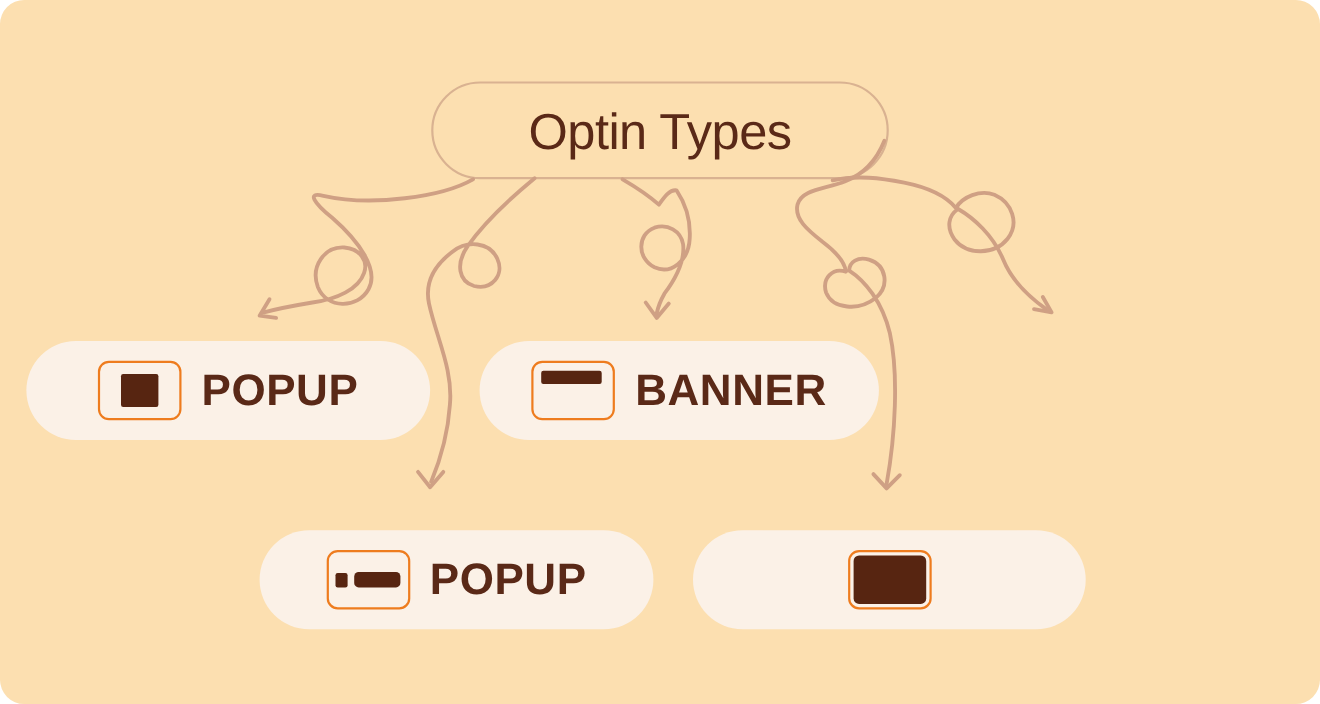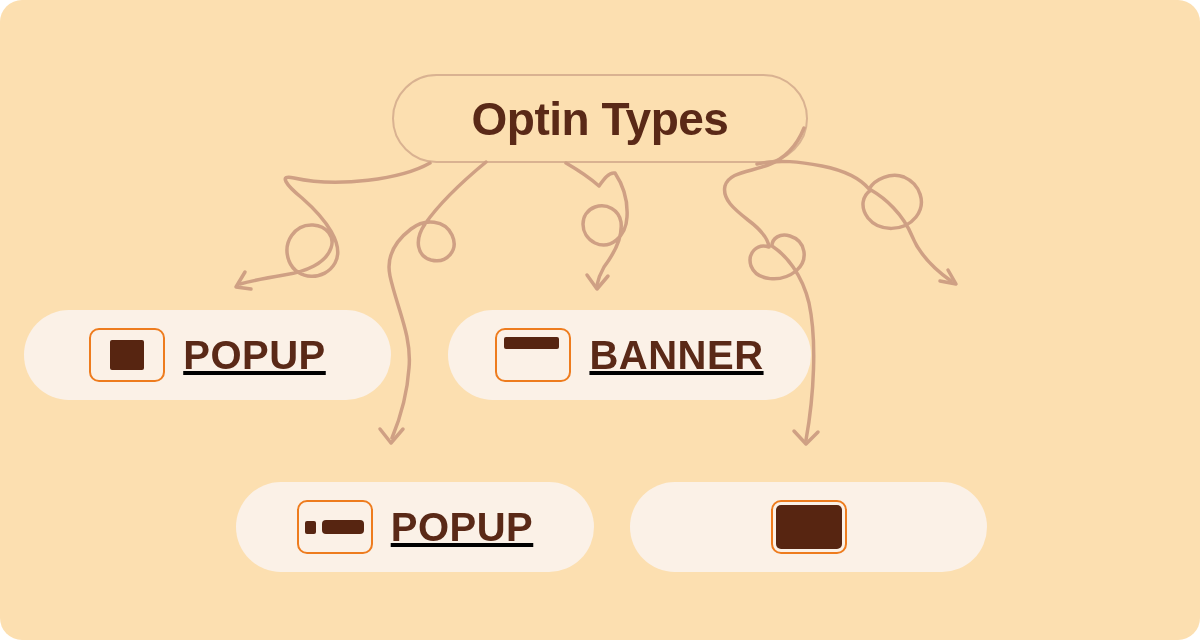--- a/index.html
+++ b/index.html
@@ -27,21 +27,21 @@
   }
   
   .title-box{
     position:absolute;
     left:392px;top:74px;width:416px;height:89px;
     border:2px solid var(--title-border);
     border-radius:46px;
     display:flex;align-items:center;justify-content:center;
   }
   .title-box span{
-    font-size:46px;font-weight:700;
+    font-size:46px;font-weight:400;
     color:var(--text-brown);
     letter-spacing:-0.5px;
   }
   
   svg.arrows{
     position:absolute;inset:0;width:1200px;height:640px;
     pointer-events:none;
   }
   svg.arrows .arrow{
     fill:none;
@@ -50,30 +50,29 @@
     stroke-linecap:round;
     stroke-linejoin:round;
   }
   
   .pill{
     position:absolute;height:90px;
     background:var(--pill-bg);
     border-radius:46px;
     display:flex;align-items:center;justify-content:center;
     gap:18px;
-    text-decoration:underline;
   }
   .pill .label{
     font-size:40px;font-weight:700;
     color:var(--text-brown);
     letter-spacing:0.5px;
     white-space:nowrap;
   }
   .pill-popup   {left:24px;  top:310px; width:367px;}
-  .pill-banner  {left:448px; top:310px; width:363px;}
+  .pill-banner  {left:436px; top:310px; width:363px;}
   .pill-floating{left:822px; top:310px; width:354px;}
   .pill-inline  {left:236px; top:482px; width:358px;}
   .pill-fullpage{left:630px; top:482px; width:357px;}
   
   .icon-frame{
     position:relative;flex:0 0 auto;
     width:76px;height:54px;
     border:2.5px solid var(--icon-orange);
     border-radius:10px;
   }

